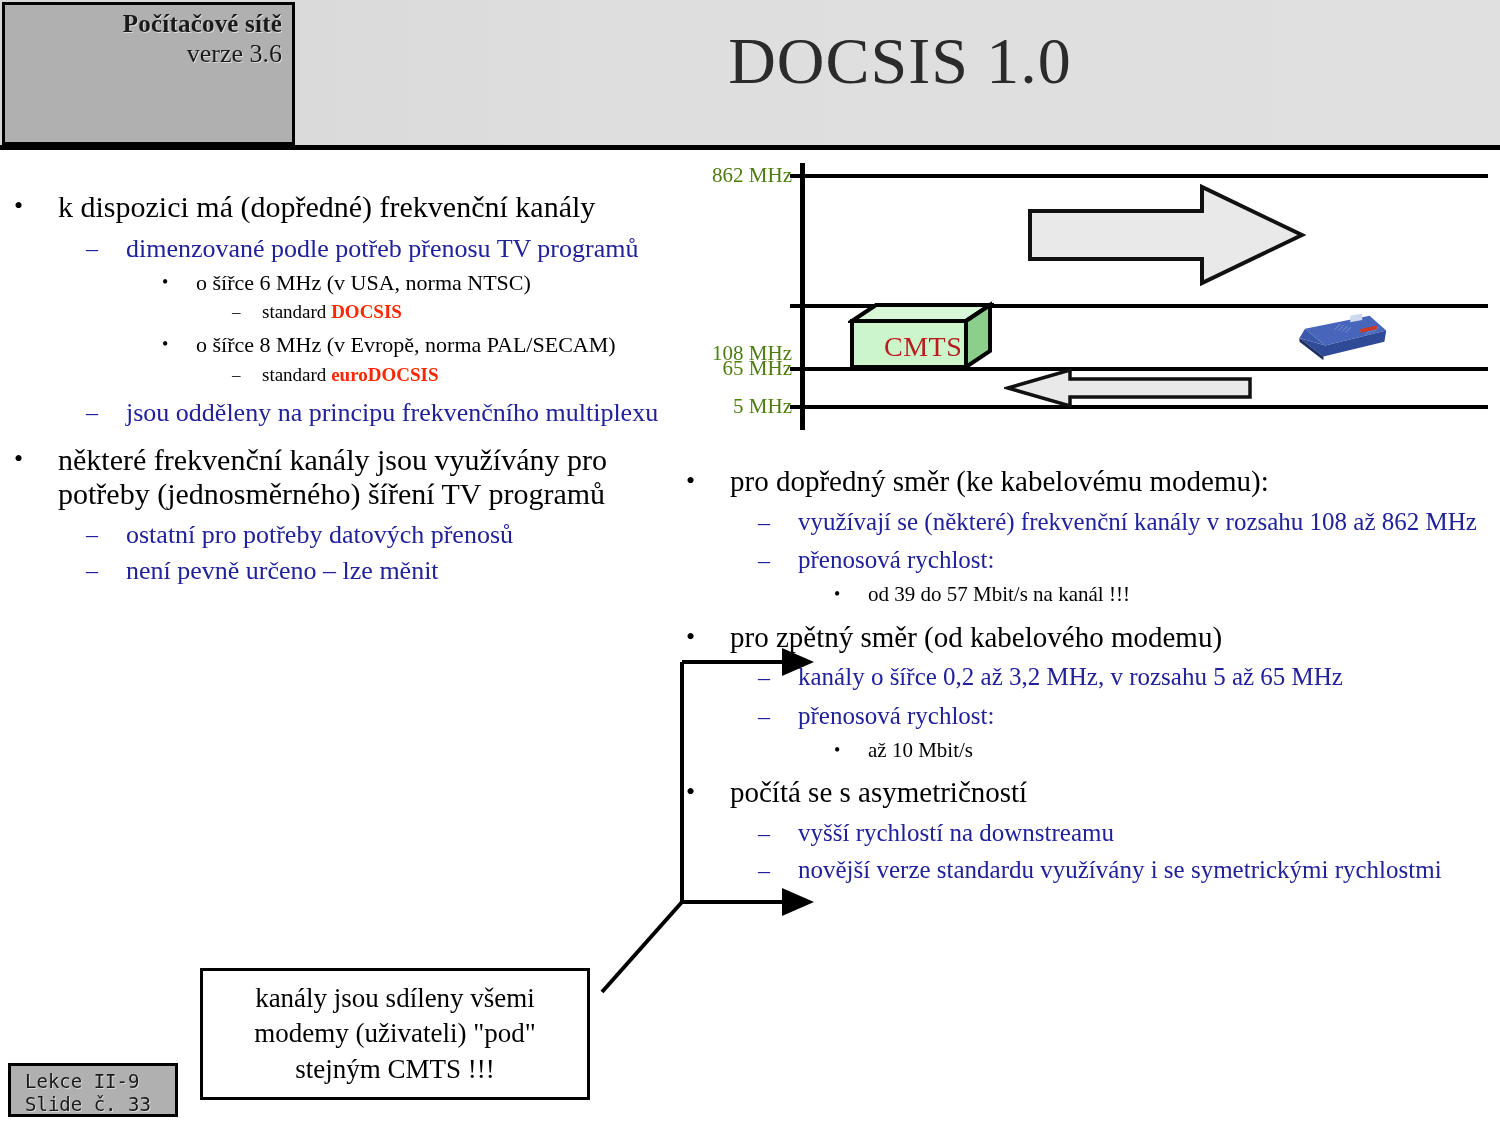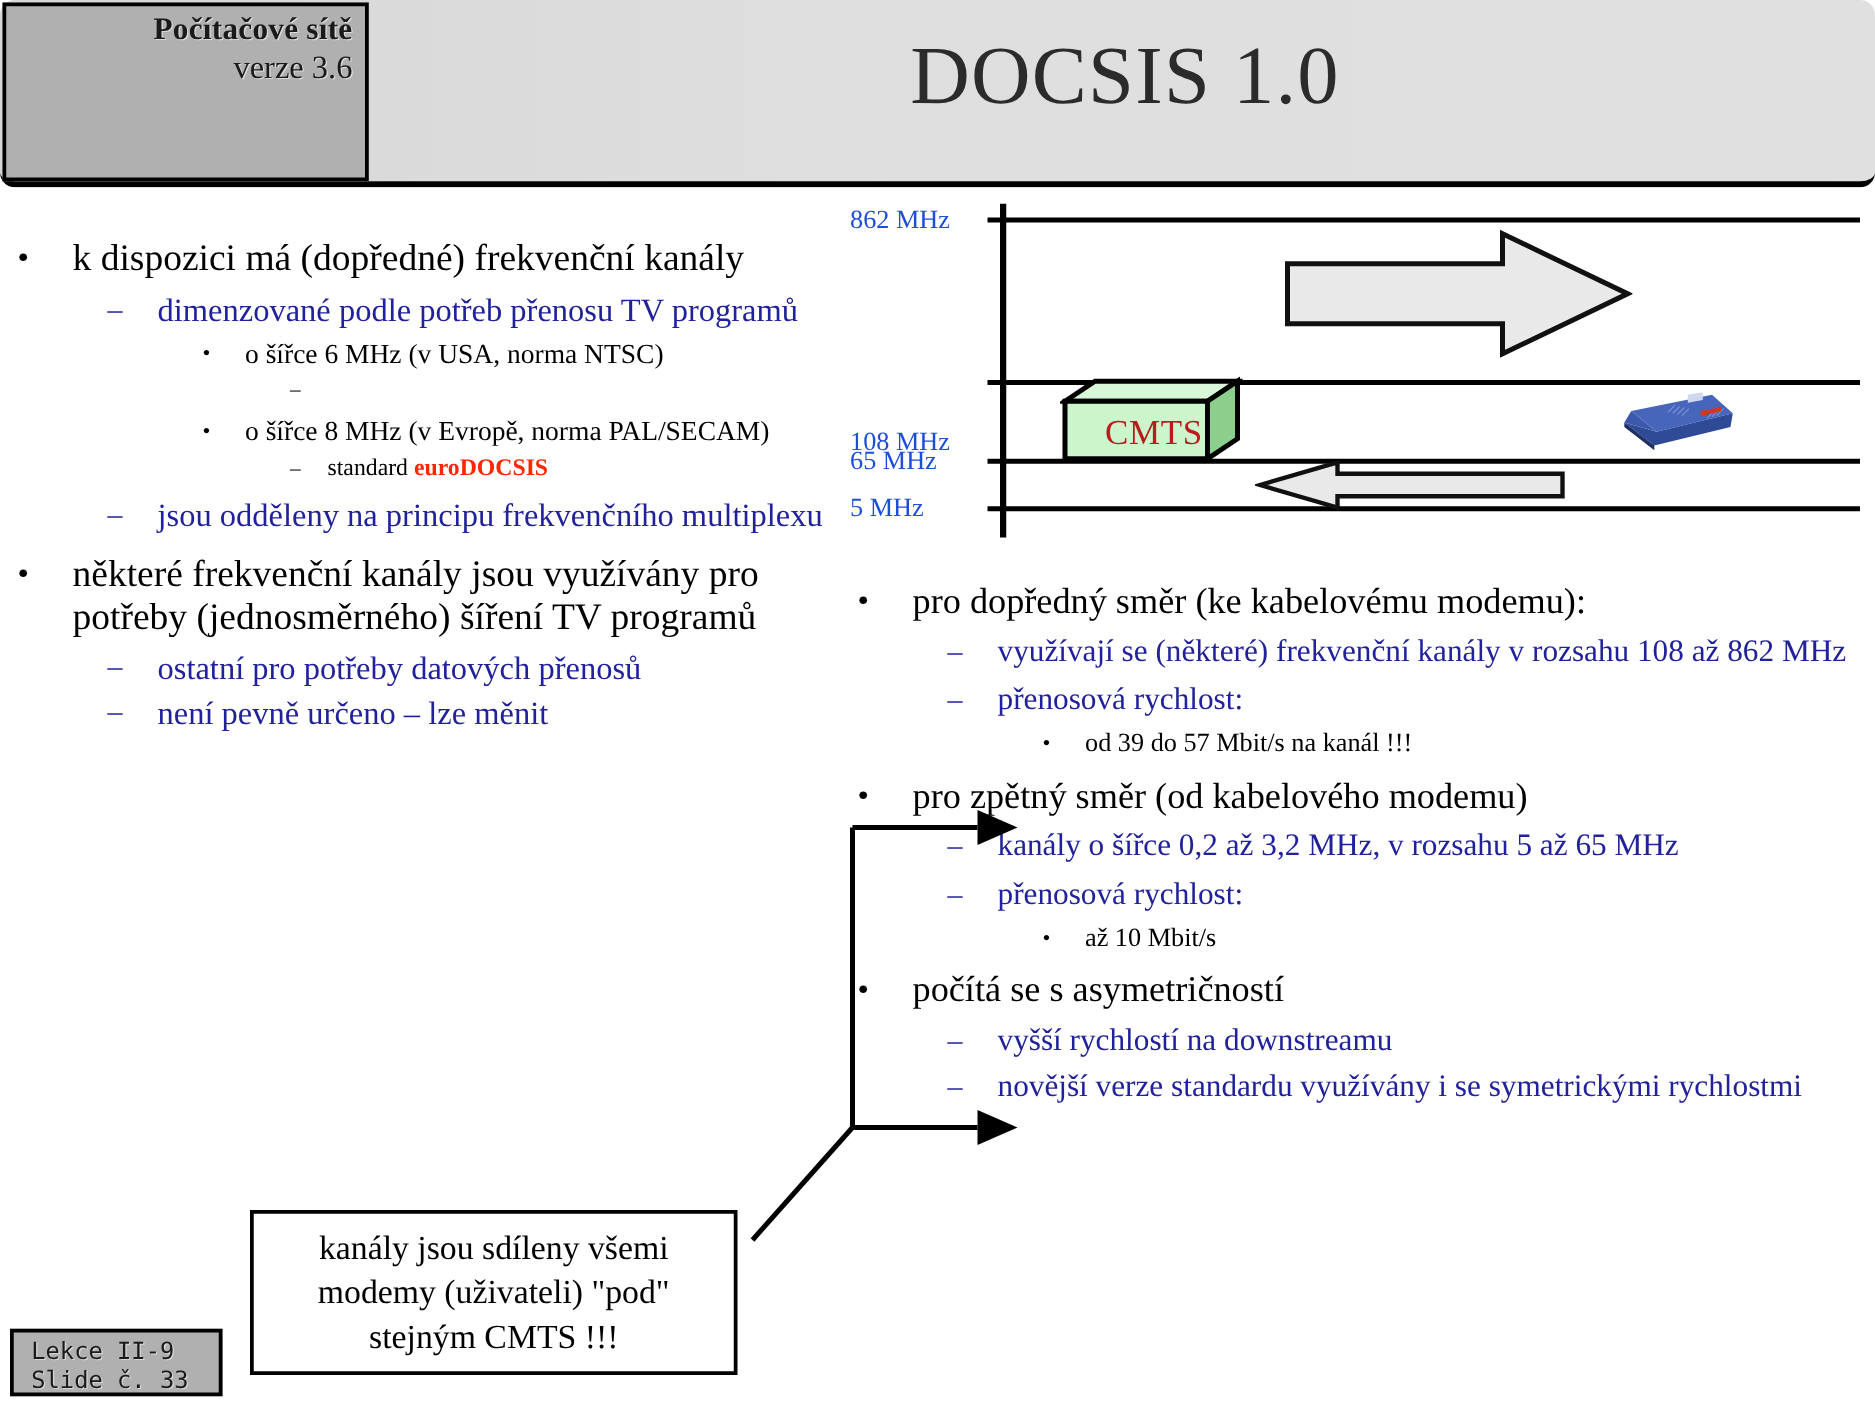--- a/index.html
+++ b/index.html
@@ -9,21 +9,20 @@
     font-family:"Liberation Serif","DejaVu Serif",serif;
     position:relative;
     overflow:hidden;
   }
   
   #header{
     position:absolute;left:0;top:0;width:1500px;height:150px;
     border-bottom:5px solid #000;
     box-sizing:border-box;
     background:linear-gradient(to right,#d6d6d6 0%,#dedede 40%,#e0e0e0 100%);
-    border-radius:12px;
   }
   #header-block{
     position:absolute;left:2px;top:2px;width:293px;height:143px;
     background:#b0b0b0;
     border:3px solid #000;
     box-sizing:border-box;
     text-align:right;
     padding:4px 10px 0 4px;
     line-height:1.18;
   }
@@ -68,21 +67,21 @@
   #left-col{left:14px;top:190px;width:650px;}
   
   #right-col{left:686px;top:465px;width:800px;}
   #right-col .l1{font-size:29px;}
   #right-col .l2{font-size:25px;}
   #right-col .l3{font-size:21px;}
 
   
   #diagram{position:absolute;left:680px;top:155px;width:810px;height:275px;}
   .axis-label{
-    position:absolute;font-size:21px;color:#1d4ed8;text-align:left;
+    position:absolute;font-size:21px;color:#4d7c0f;text-align:right;
     white-space:nowrap;
   }
   .hline{position:absolute;height:4px;background:#000;}
   .vaxis{position:absolute;width:5px;background:#000;}
   .tick{position:absolute;height:4px;width:14px;background:#000;}
 
   
   .arrow-right{position:absolute;}
   .arrow-left{position:absolute;}
 
@@ -135,20 +134,21 @@
     <div class="row l2 ind2" style="margin-top: 10px;">
       <span class="mk">–</span>
       <span class="tx">dimenzované podle potřeb přenosu TV programů</span>
     </div>
     <div class="row l3 ind3" style="margin-top: 8px;">
       <span class="mk">•</span>
       <span class="tx">o šířce 6 MHz (v USA, norma NTSC)</span>
     </div>
     <div class="row l4 ind4" style="margin-top: 6px;">
       <span class="mk">–</span>
+      <span class="tx">standard <span class="kw">DOCSIS</span></span>
     </div>
     <div class="row l3 ind3" style="margin-top: 10px;">
       <span class="mk">•</span>
       <span class="tx">o šířce 8 MHz (v Evropě, norma PAL/SECAM)</span>
     </div>
     <div class="row l4 ind4" style="margin-top: 6px;">
       <span class="mk">–</span>
       <span class="tx">standard <span class="kw">euroDOCSIS</span></span>
     </div>
     <div class="row l2 ind2" style="margin-top: 12px;">

